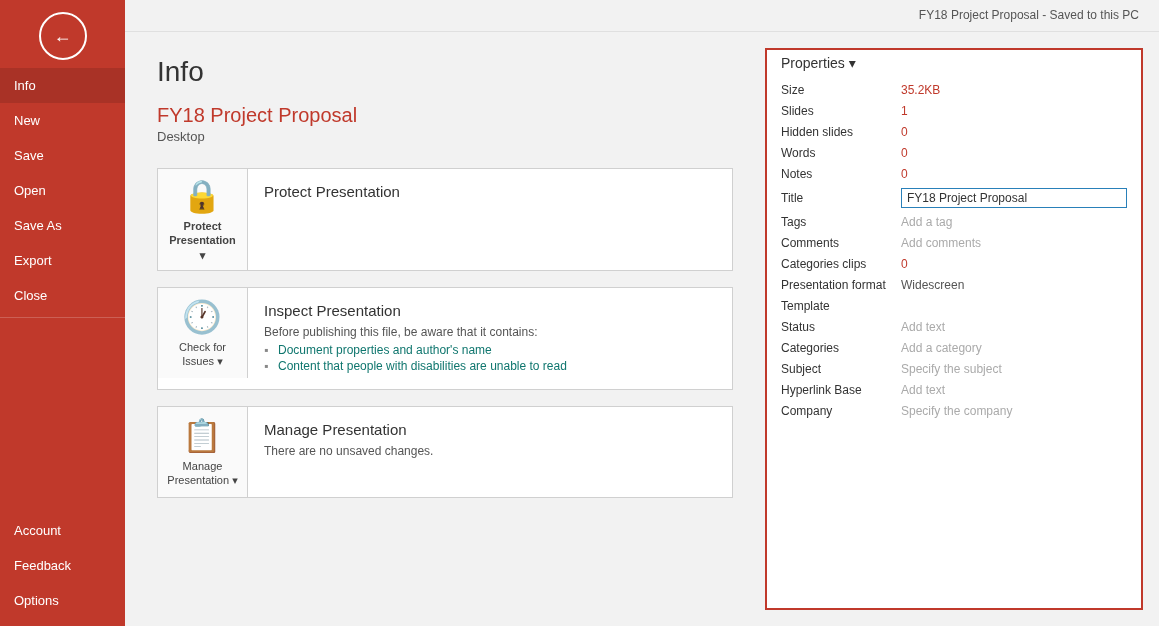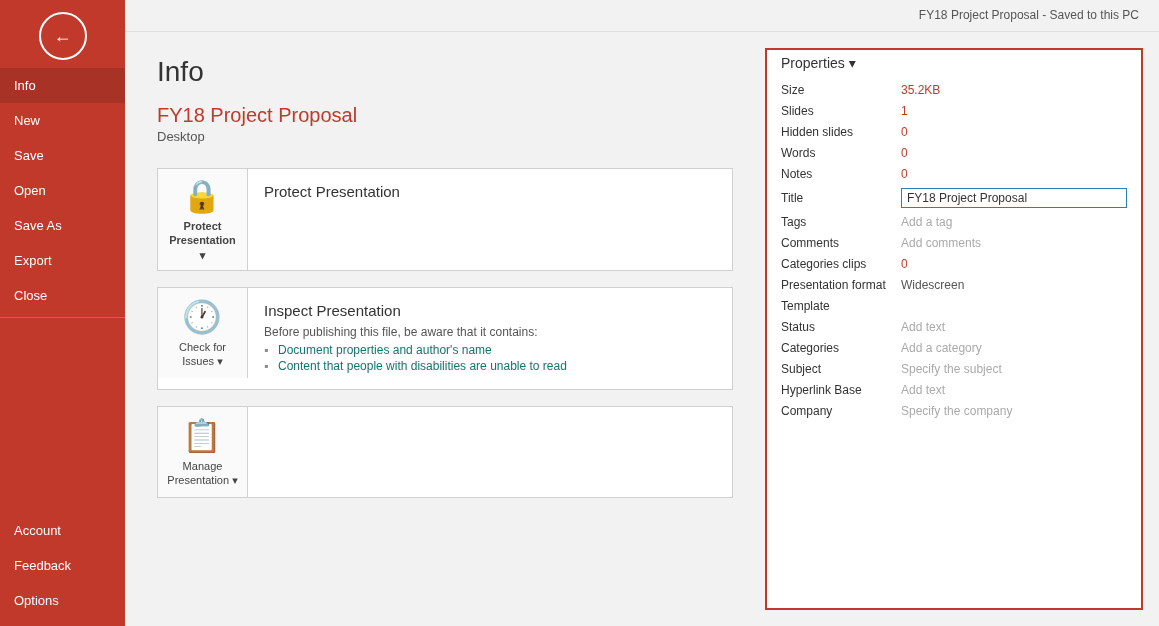--- a/index.html
+++ b/index.html
@@ -272,20 +272,24 @@
                 <li>Content that people with disabilities are unable to read</li>
               </ul>
             </div>
           </div>
           <div class="info-card">
             <div class="card-icon-area">
               <div class="card-icon">📋</div>
               <div class="card-icon-label" style="white-space: pre-line;">Manage
 Presentation ▾</div>
             </div>
+            <div class="card-content">
+              <div class="card-heading">Manage Presentation</div>
+              <div class="card-desc">There are no unsaved changes.</div>
+            </div>
           </div>
         </div>
     </div>
     <div class="right-panel">
       <div class="props-header">Properties ▾</div>
       <div id="props-rows">
           <div class="prop-row">
             <div class="prop-label">Size</div>
             <div class="prop-value link-color">35.2KB</div>
           </div>

